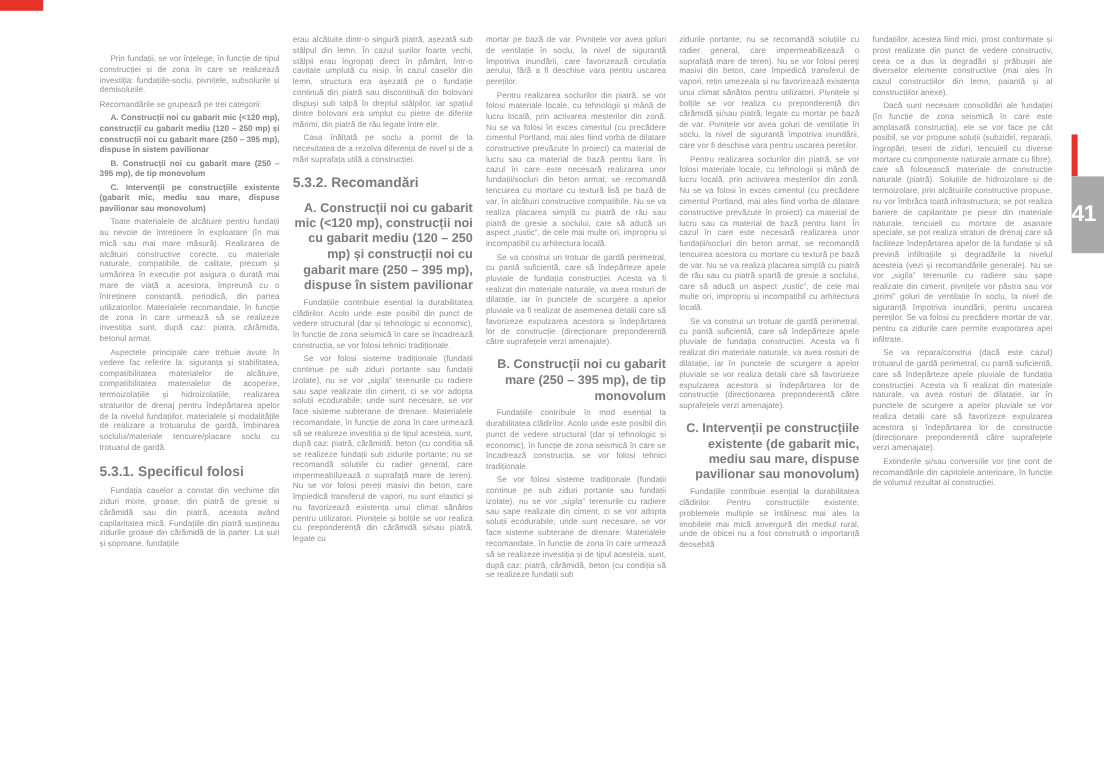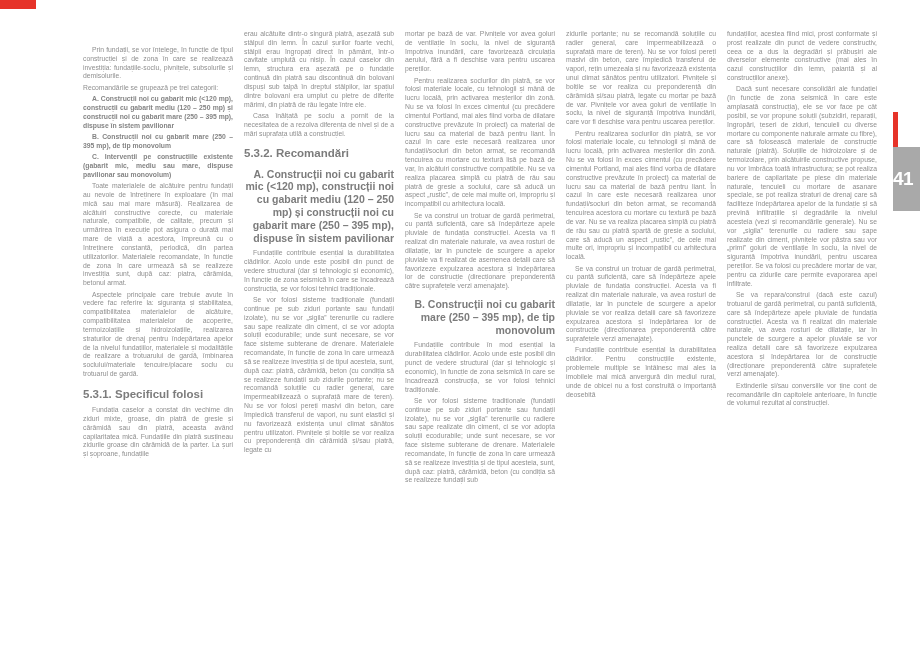--- a/index.html
+++ b/index.html
@@ -96,20 +96,21 @@
     <p class="p">Se va construi un trotuar de gardă perimetral, cu pantă suficientă, care să îndepărteze apele pluviale de fundația construcției. Acesta va fi realizat din materiale naturale, va avea rosturi de dilatație, iar în punctele de scurgere a apelor pluviale va fi realizat de asemenea detalii care să favorizeze expulzarea acestora și îndepărtarea lor de construcție (direcționare preponderentă către suprafețele verzi amenajate).</p>
     <h3 class="h3">B. Construcții noi cu gabarit mare (250 – 395 mp), de tip monovolum</h3>
     <p class="p">Fundațiile contribuie în mod esențial la durabilitatea clădirilor. Acolo unde este posibil din punct de vedere structural (dar și tehnologic și economic), în funcție de zona seismică în care se încadrează construcția, se vor folosi tehnici tradiționale.</p>
     <p class="p">Se vor folosi sisteme tradiționale (fundații continue pe sub ziduri portante sau fundații izolate), nu se vor „sigila” terenurile cu radiere sau șape realizate din ciment, ci se vor adopta soluții ecodurabile; unde sunt necesare, se vor face sisteme subterane de drenare. Materialele recomandate, în funcție de zona în care urmează să se realizeze investiția și de tipul acesteia, sunt, după caz: piatră, cărămidă, beton (cu condiția să se realizeze fundații sub</p>
   </div>
 
   <div class="col col4">
     <p class="p cont">zidurile portante; nu se recomandă soluțiile cu radier general, care impermeabilizează o suprafață mare de teren). Nu se vor folosi pereți masivi din beton, care împiedică transferul de vapori, rețin umezeala și nu favorizează existența unui climat sănătos pentru utilizatori. Pivnițele și bolțile se vor realiza cu preponderență din cărămidă și/sau piatră, legate cu mortar pe bază de var. Pivnițele vor avea goluri de ventilație în soclu, la nivel de siguranță împotriva inundării, care vor fi deschise vara pentru uscarea pereților.</p>
     <p class="p">Pentru realizarea soclurilor din piatră, se vor folosi materiale locale, cu tehnologii și mână de lucru locală, prin activarea meșterilor din zonă. Nu se va folosi în exces cimentul (cu precădere cimentul Portland, mai ales fiind vorba de dilatare constructive prevăzute în proiect) ca material de lucru sau ca material de bază pentru liant. În cazul în care este necesară realizarea unor fundații/socluri din beton armat, se recomandă tencuirea acestora cu mortare cu textură pe bază de var. Nu se va realiza placarea simplă cu piatră de râu sau cu piatră spartă de gresie a soclului, care să aducă un aspect „rustic”, de cele mai multe ori, impropriu și incompatibil cu arhitectura locală.</p>
     <p class="p">Se va construi un trotuar de gardă perimetral, cu pantă suficientă, care să îndepărteze apele pluviale de fundația construcției. Acesta va fi realizat din materiale naturale, va avea rosturi de dilatație, iar în punctele de scurgere a apelor pluviale se vor realiza detalii care să favorizeze expulzarea acestora și îndepărtarea lor de construcție (direcționarea preponderentă către suprafețele verzi amenajate).</p>
+    <h3 class="h3">C. Intervenții pe construcțiile existente (de gabarit mic, mediu sau mare, dispuse pavilionar sau monovolum)</h3>
     <p class="p">Fundațiile contribuie esențial la durabilitatea clădirilor. Pentru construcțiile existente, problemele multiple se întâlnesc mai ales la imobilele mai mică anvergură din mediul rural, unde de obicei nu a fost construită o importanță deosebită</p>
   </div>
 
   <div class="col col5">
     <p class="p cont">fundațiilor, acestea fiind mici, prost conformate și prost realizate din punct de vedere constructiv, ceea ce a dus la degradări și prăbușiri ale diverselor elemente constructive (mai ales în cazul construcțiilor din lemn, paiantă și al construcțiilor anexe).</p>
     <p class="p">Dacă sunt necesare consolidări ale fundației (în funcție de zona seismică în care este amplasată construcția), ele se vor face pe cât posibil, se vor propune soluții (subzidiri, reparații, îngropări, țeseri de ziduri, tencuieli cu diverse mortare cu componente naturale armate cu fibre), care să folosească materiale de construcție naturale (piatră). Soluțiile de hidroizolare și de termoizolare, prin alcătuirile constructive propuse, nu vor îmbrăca toată infrastructura; se pot realiza bariere de capilaritate pe piese din materiale naturale, tencuieli cu mortare de asanare speciale, se pot realiza straturi de drenaj care să faciliteze îndepărtarea apelor de la fundație și să prevină infiltrațiile și degradările la nivelul acesteia (vezi și recomandările generale). Nu se vor „sigila” terenurile cu radiere sau șape realizate din ciment, pivnițele vor păstra sau vor „primi” goluri de ventilație în soclu, la nivel de siguranță împotriva inundării, pentru uscarea pereților. Se va folosi cu precădere mortar de var, pentru ca zidurile care permite evaporarea apei infiltrate.</p>
     <p class="p">Se va repara/construi (dacă este cazul) trotuarul de gardă perimetral, cu pantă suficientă, care să îndepărteze apele pluviale de fundația construcției. Acesta va fi realizat din materiale naturale, va avea rosturi de dilatație, iar în punctele de scurgere a apelor pluviale se vor realiza detalii care să favorizeze expulzarea acestora și îndepărtarea lor de construcție (direcționare preponderentă către suprafețele verzi amenajate).</p>
     <p class="p">Extinderile și/sau conversiile vor ține cont de recomandările din capitolele anterioare, în funcție de volumul rezultat al construcției.</p>
   </div>
 

